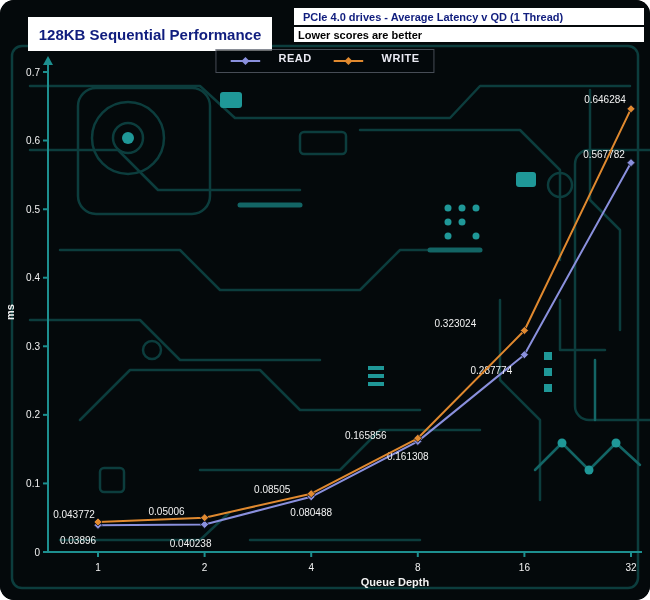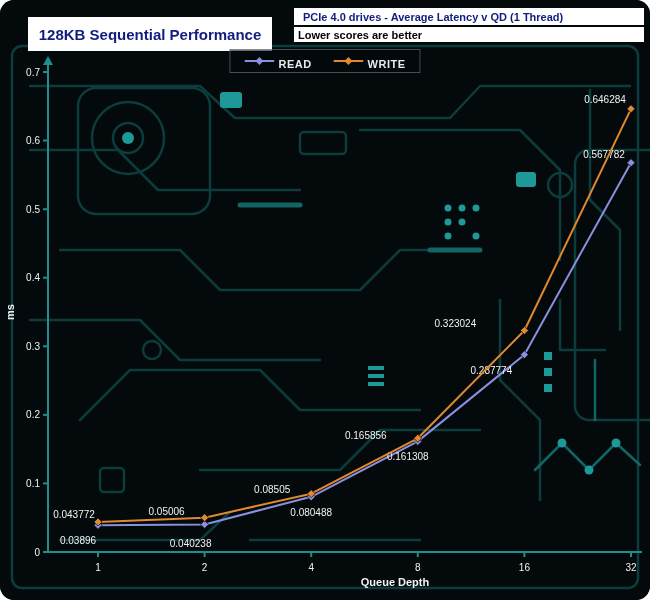--- a/index.html
+++ b/index.html
@@ -10,21 +10,21 @@
   .hdr-box{position:absolute;z-index:3;background:#ffffff;display:flex;align-items:center;}
   .title-box{left:28px;top:17px;width:244px;height:34px;justify-content:center;}
   .title-box span{color:#101d7e;font-weight:bold;font-size:15px;}
   .subtitle-box{left:294px;top:8px;right:6px;height:17px;padding-left:9px;}
   .subtitle-box span{color:#101d7e;font-weight:bold;font-size:11px;}
   .note-box{left:294px;top:27px;right:6px;height:15px;padding-left:4px;}
   .note-box span{color:#000000;font-weight:bold;font-size:11px;}
   .legend{position:absolute;z-index:3;left:50%;top:49px;transform:translateX(-50%);
           display:flex;align-items:center;gap:22px;padding:2px 14px;
           border:1px solid rgba(200,205,225,0.35);background:rgba(4,9,11,0.6);}
-  .legend-item{display:flex;align-items:flex-end;gap:4px;}
+  .legend-item{display:flex;align-items:flex-start;gap:18px;}
   .legend-item b{color:#e9e9f2;font-size:11px;font-weight:bold;letter-spacing:0.5px;}
 </style>
 </head>
 <body>
 
 <div class="frame">
 
   <svg class="bg-svg" width="650" height="600" viewBox="0 0 650 600">
     <rect width="650" height="600" rx="14" fill="#04090b"></rect>
     <g stroke="#0c3d3d" stroke-width="2.5" fill="none" stroke-linecap="round" stroke-linejoin="round">

